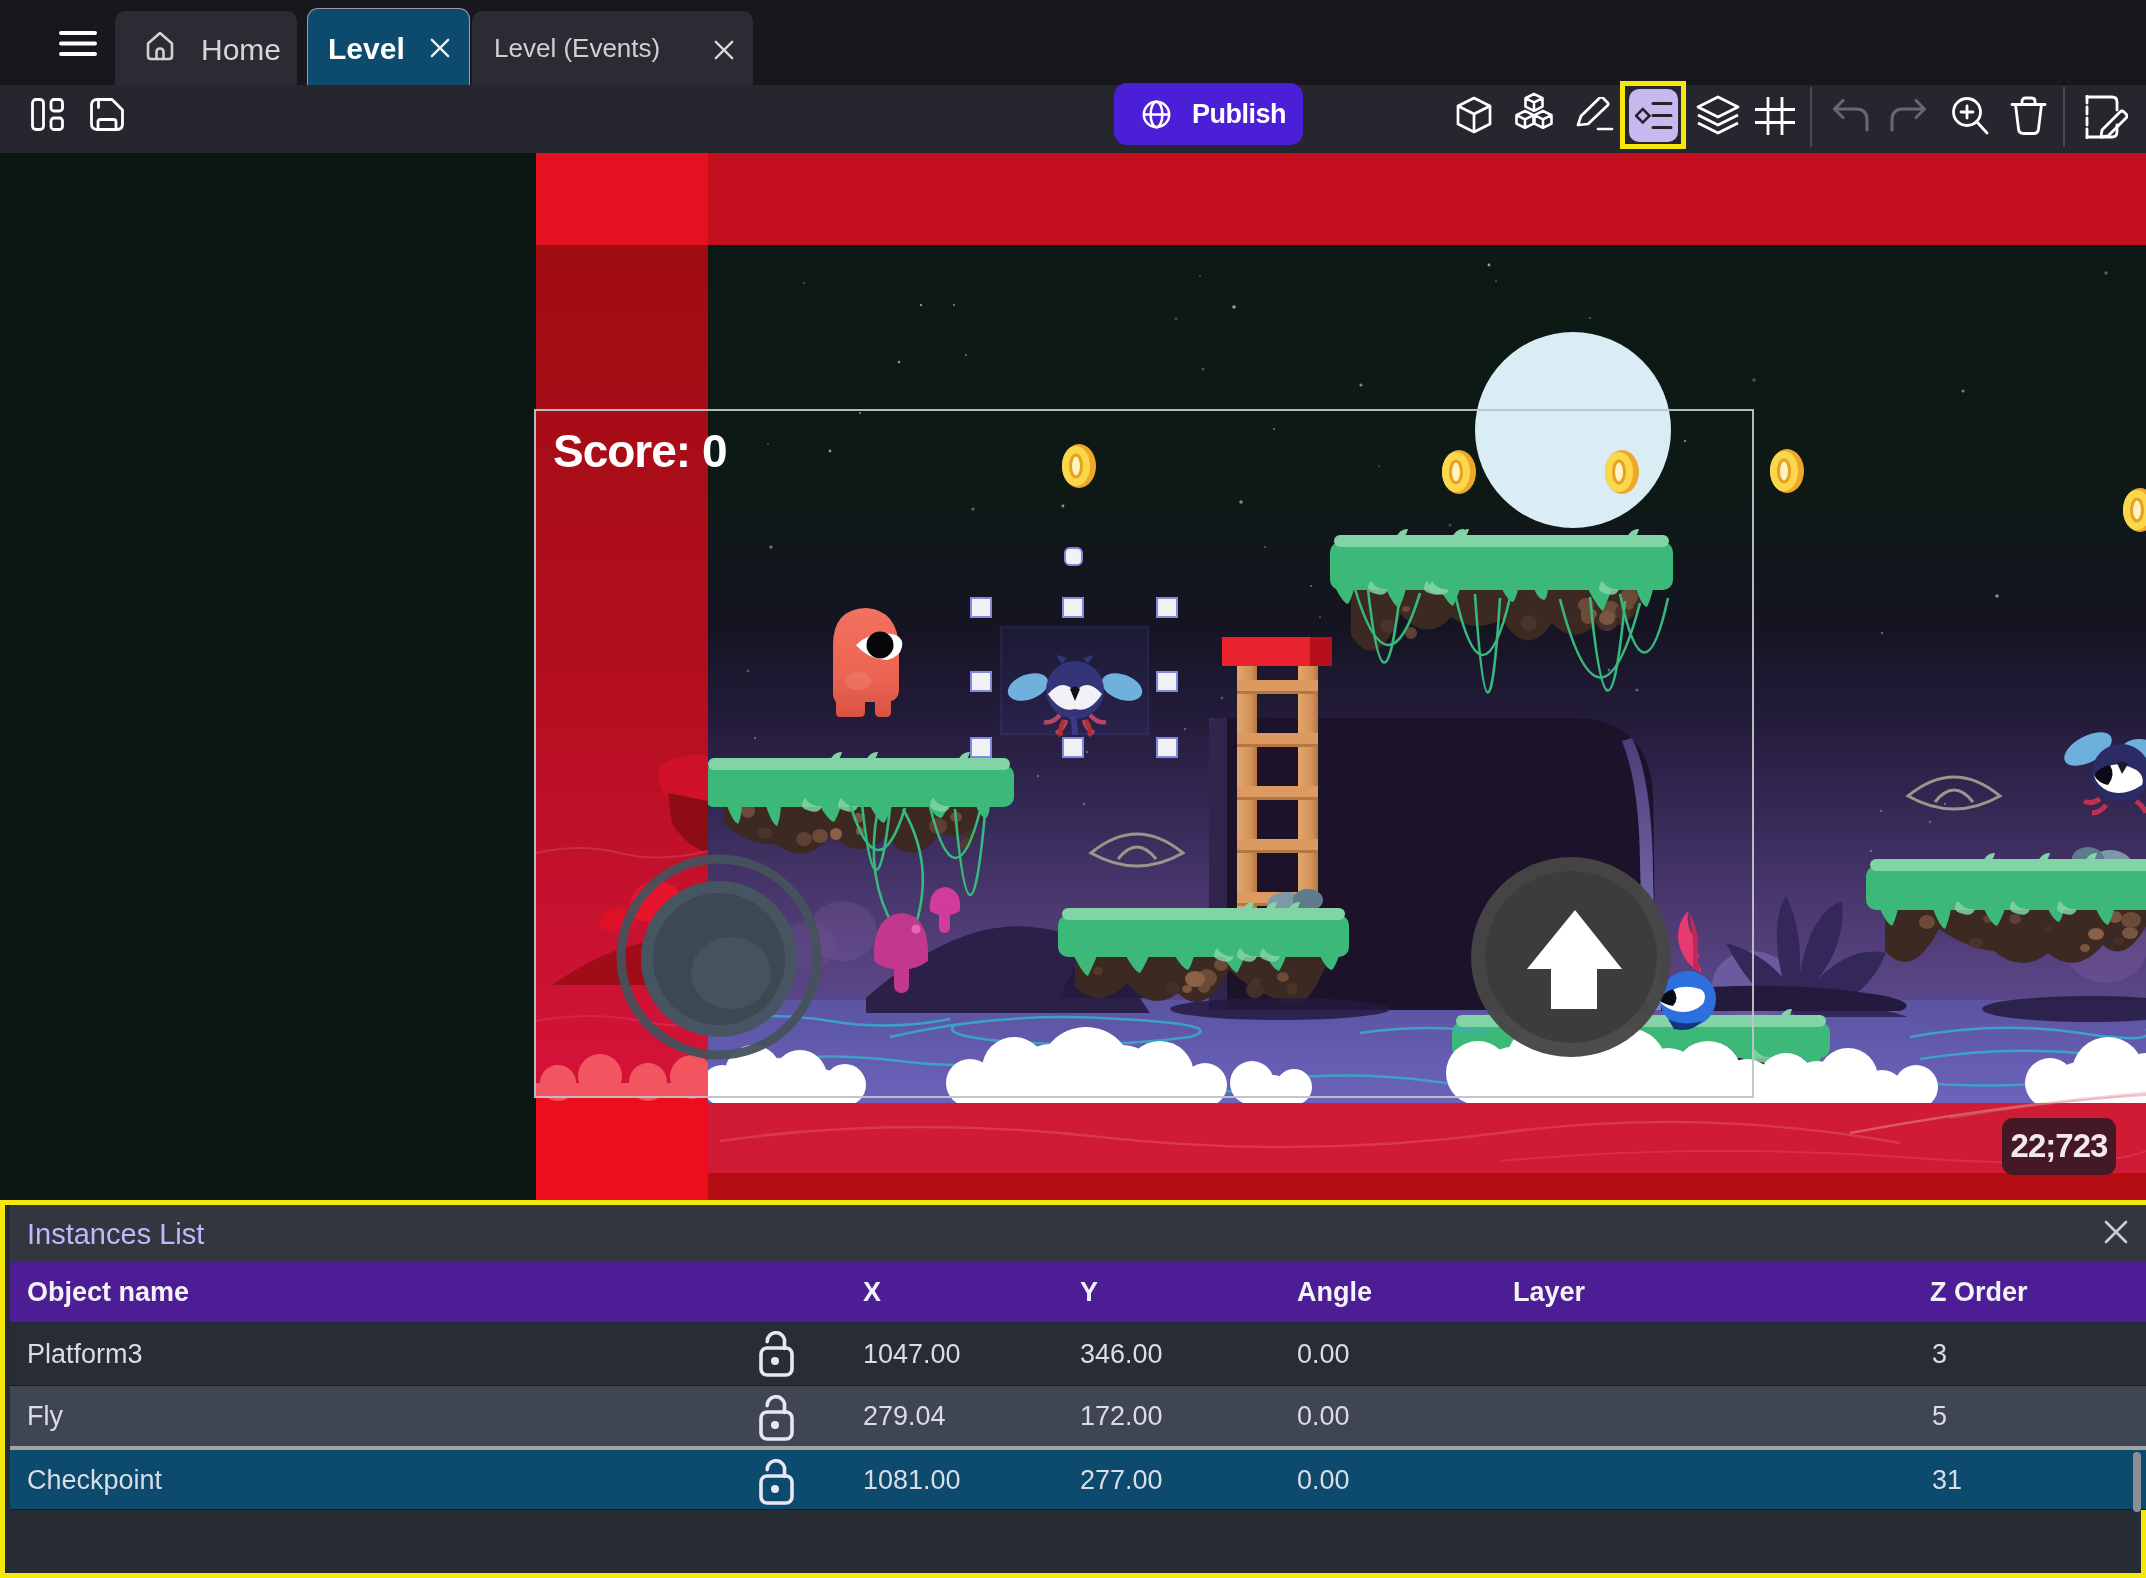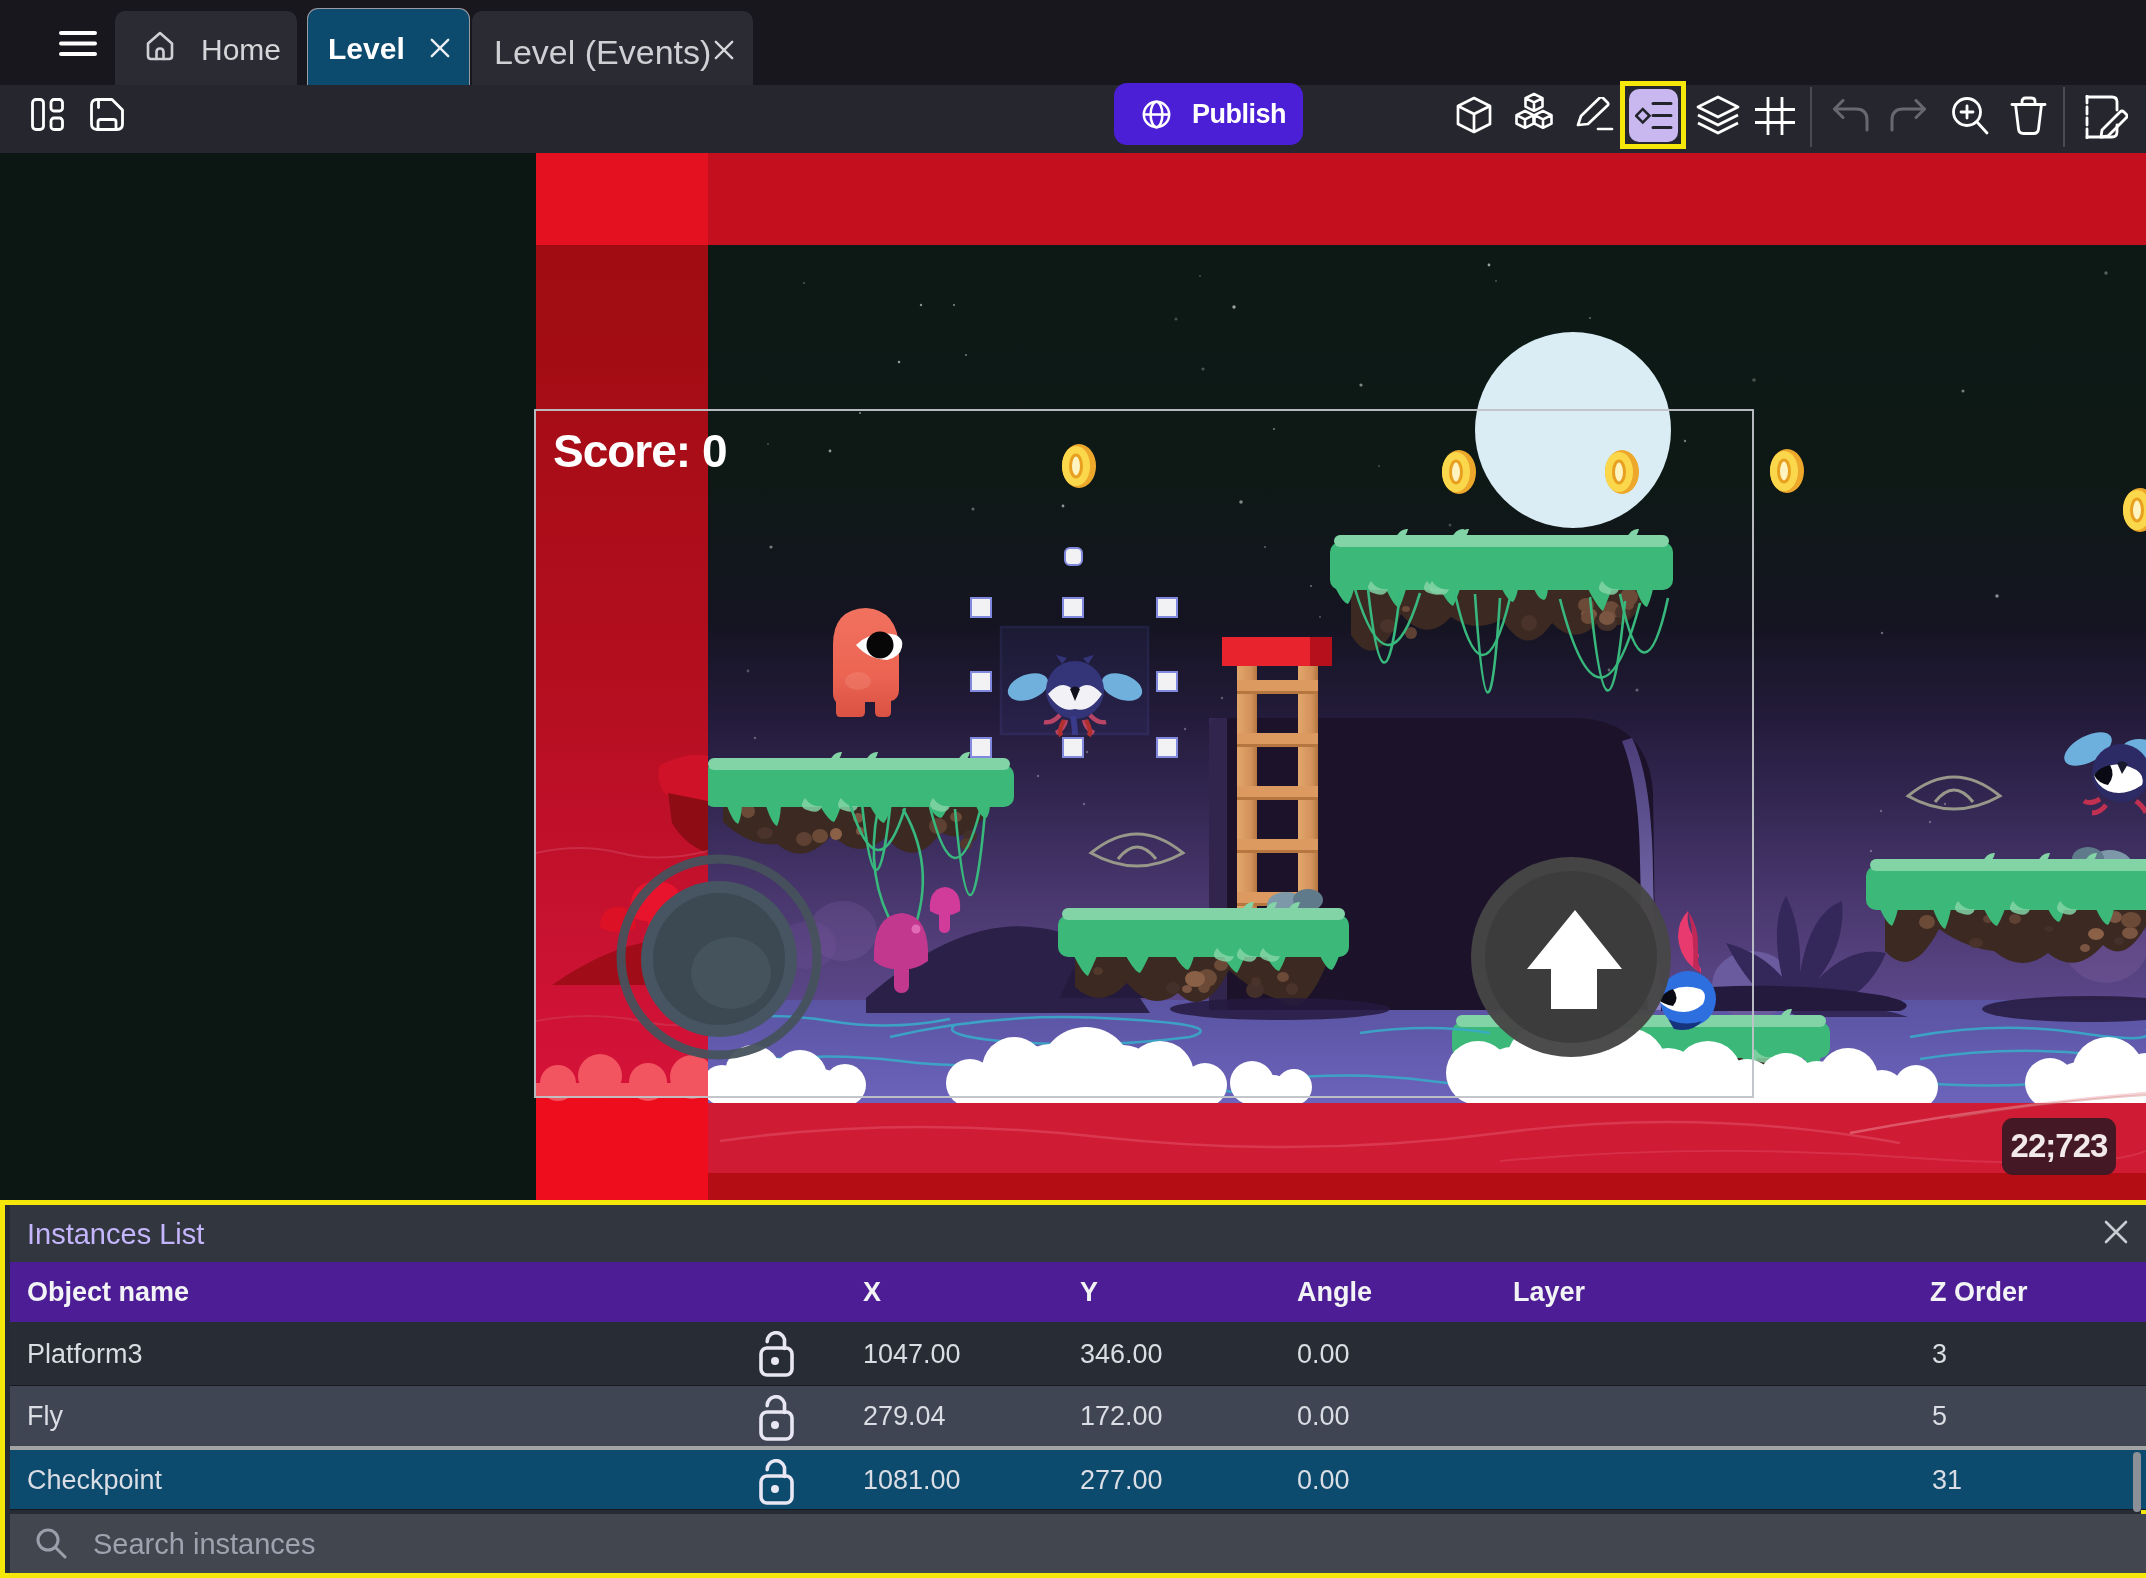--- a/index.html
+++ b/index.html
@@ -27,21 +27,21 @@
     </svg>
     <div class="abs" style="left:86px;top:22px;font-size:30px;color:#d6d6da;">Home</div>
   </div>
   <div class="tab" style="left:271px;width:161px;top:8px;height:77px;background:#0c4a6e;border:1.5px solid #9a9aa2;border-bottom:none;border-radius:11px 11px 0 0;">
     <div class="abs" style="left:20px;top:23px;font-size:30px;font-weight:bold;color:#ffffff;">Level</div>
     <svg class="abs" style="left:122px;top:29px" width="20" height="20" viewBox="0 0 22 22" stroke="#eceef2" stroke-width="2.6" stroke-linecap="round">
       <path d="M2 2 L20 20 M20 2 L2 20"></path>
     </svg>
   </div>
   <div class="tab" style="left:436px;width:281px;background:#2b2b33;">
-    <div class="abs" style="left:22px;top:22px;font-size:34px;color:#cfcfd4;">Level (Events)</div>
+    <div class="abs" style="left:22px;top:22px;font-size:26px;color:#cfcfd4;">Level (Events)</div>
     <svg class="abs" style="left:242px;top:29px" width="20" height="20" viewBox="0 0 22 22" stroke="#d6d6da" stroke-width="2.6" stroke-linecap="round">
       <path d="M2 2 L20 20 M20 2 L2 20"></path>
     </svg>
   </div>
 </div>
 <div id="toolbar">
   <svg class="abs" style="left:31px;top:13px" width="33" height="33" viewBox="0 0 33 33" fill="none" stroke="#fff" stroke-width="2.8">
     <rect x="1.5" y="1.5" width="11" height="30" rx="3.5"></rect>
     <rect x="20" y="1.5" width="11.5" height="11.5" rx="3"></rect>
     <rect x="20" y="20" width="11.5" height="11.5" rx="3"></rect>
@@ -610,20 +610,13 @@
 <rect x="2" y="17" width="31" height="27" rx="6"></rect>
 <path d="M25.5 17.5 V8.2 A 8.8 8.8 0 0 0 8.2 10.6" stroke-linecap="round"></path>
 <circle cx="16" cy="30" r="4" fill="#e9e7f4" stroke="none"></circle>
 </svg>
       <div class="cell" style="left:853px;">1081.00</div>
       <div class="cell" style="left:1070px;">277.00</div>
       <div class="cell" style="left:1287px;">0.00</div>
       <div class="cell" style="left:1922px;">31</div>
     </div>
 <div class="abs" style="left:2128px;top:247px;width:8px;height:60px;background:#8b9097;border-radius:4px;"></div>
-<div class="prow" style="top:309px;height:59px;background:#42464f;">
-      <svg class="abs" style="left:25px;top:13px" width="32" height="32" viewBox="0 0 32 32" fill="none" stroke="#9aa0ab" stroke-width="3" stroke-linecap="round">
-        <circle cx="13" cy="13" r="10"></circle>
-        <path d="M21 21 L30 30"></path>
-      </svg>
-      <div class="cell" style="left:83px;font-size:29px;color:#9da3af;">Search instances</div>
-    </div>
 </div>
 
 </body></html>

